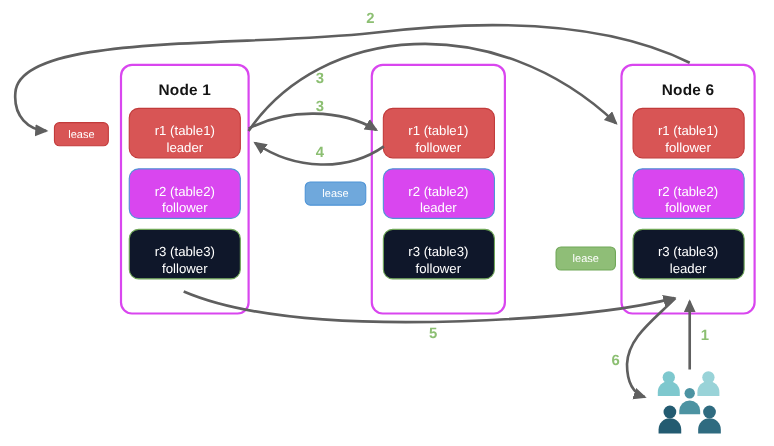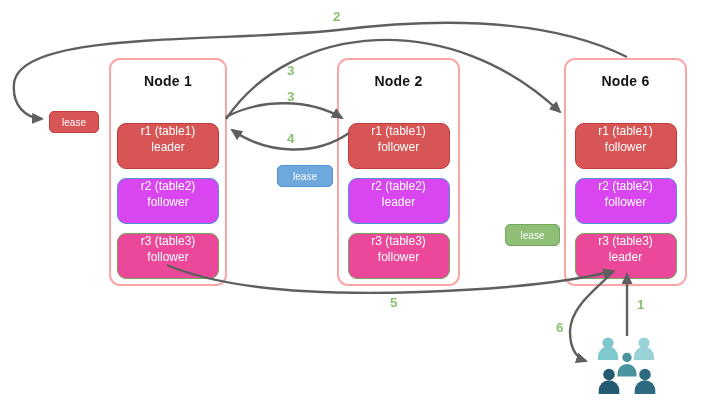--- a/index.html
+++ b/index.html
@@ -3,40 +3,39 @@
 <meta charset="utf-8">
 <style>
   html,body{margin:0;padding:0;background:#ffffff;}
   .canvas{
     position:relative;width:704px;height:405px;background:#fff;
     font-family:"Liberation Sans",sans-serif;overflow:hidden;
   }
   .overlay{position:absolute;left:0;top:0;width:704px;height:405px;z-index:3;pointer-events:none;}
   .node{
     position:absolute;top:58px;height:228px;background:#fff;
-    border:2px solid #fca5a5;border-radius:11px;box-sizing:border-box;z-index:2;padding-left:40px;
+    border:2px solid #d946ef;border-radius:11px;box-sizing:border-box;z-index:2;padding-left:40px;
   }
   .node1{left:109px;width:118px}
   .node2{left:337px;width:123px}
   .node3{left:564px;width:123px}
   .node-title{
     position:absolute;top:13px;left:0;right:0;text-align:center;
     font-weight:bold;font-size:14px;color:#141414;letter-spacing:.2px;
   }
   .rep{
     position:absolute;left:50%;transform:translateX(-50%);width:102px;height:46px;
     border-radius:9px;color:#fff;font-size:12px;text-align:center;
-    display:flex;flex-direction:column;justify-content:flex-start;line-height:1.3;
+    display:flex;flex-direction:column;justify-content:flex-end;line-height:1.3;
     box-sizing:border-box;
-    margin-top:25px;
   }
   .rep1{top:38px}.rep2{top:93px}.rep3{top:148px}
   .rep.red{background:#d85555;border:1.5px solid #c23b3b}
   .rep.blue{background:#d946ef;border:1.5px solid #4f94d6}
-  .rep.green{background:#ec4899;border:1.5px solid #70a758}
+  .rep.green{background:#0f172a;border:1.5px solid #70a758}
   .lease{
     position:absolute;height:22px;border-radius:5px;color:#fff;font-size:10px;
     display:flex;align-items:center;justify-content:center;box-sizing:border-box;z-index:2;
   }
   .lease.red{left:49px;top:111px;width:50px;background:#d85555;border:1.5px solid #c23b3b}
   .lease.blue{left:277px;top:165px;width:56px;background:#6fa8dc;border:1.5px solid #4f94d6}
   .lease.green{left:505px;top:224px;width:55px;background:#8fbe77;border:1.5px solid #70a758}
   .step{
     position:absolute;color:#8cbf72;font-weight:bold;font-size:13.5px;z-index:4;
   }
@@ -109,21 +108,20 @@
       <span>r2 (table2)</span>
       <span>follower</span>
     </div>
     <div class="rep green rep3">
       <span>r3 (table3)</span>
       <span>follower</span>
     </div>
   </div>
 
   <div class="node node2">
-    <div class="node-title">Node 2</div>
     <div class="rep red rep1">
       <span>r1 (table1)</span>
       <span>follower</span>
     </div>
     <div class="rep blue rep2">
       <span>r2 (table2)</span>
       <span>leader</span>
     </div>
     <div class="rep green rep3">
       <span>r3 (table3)</span>

